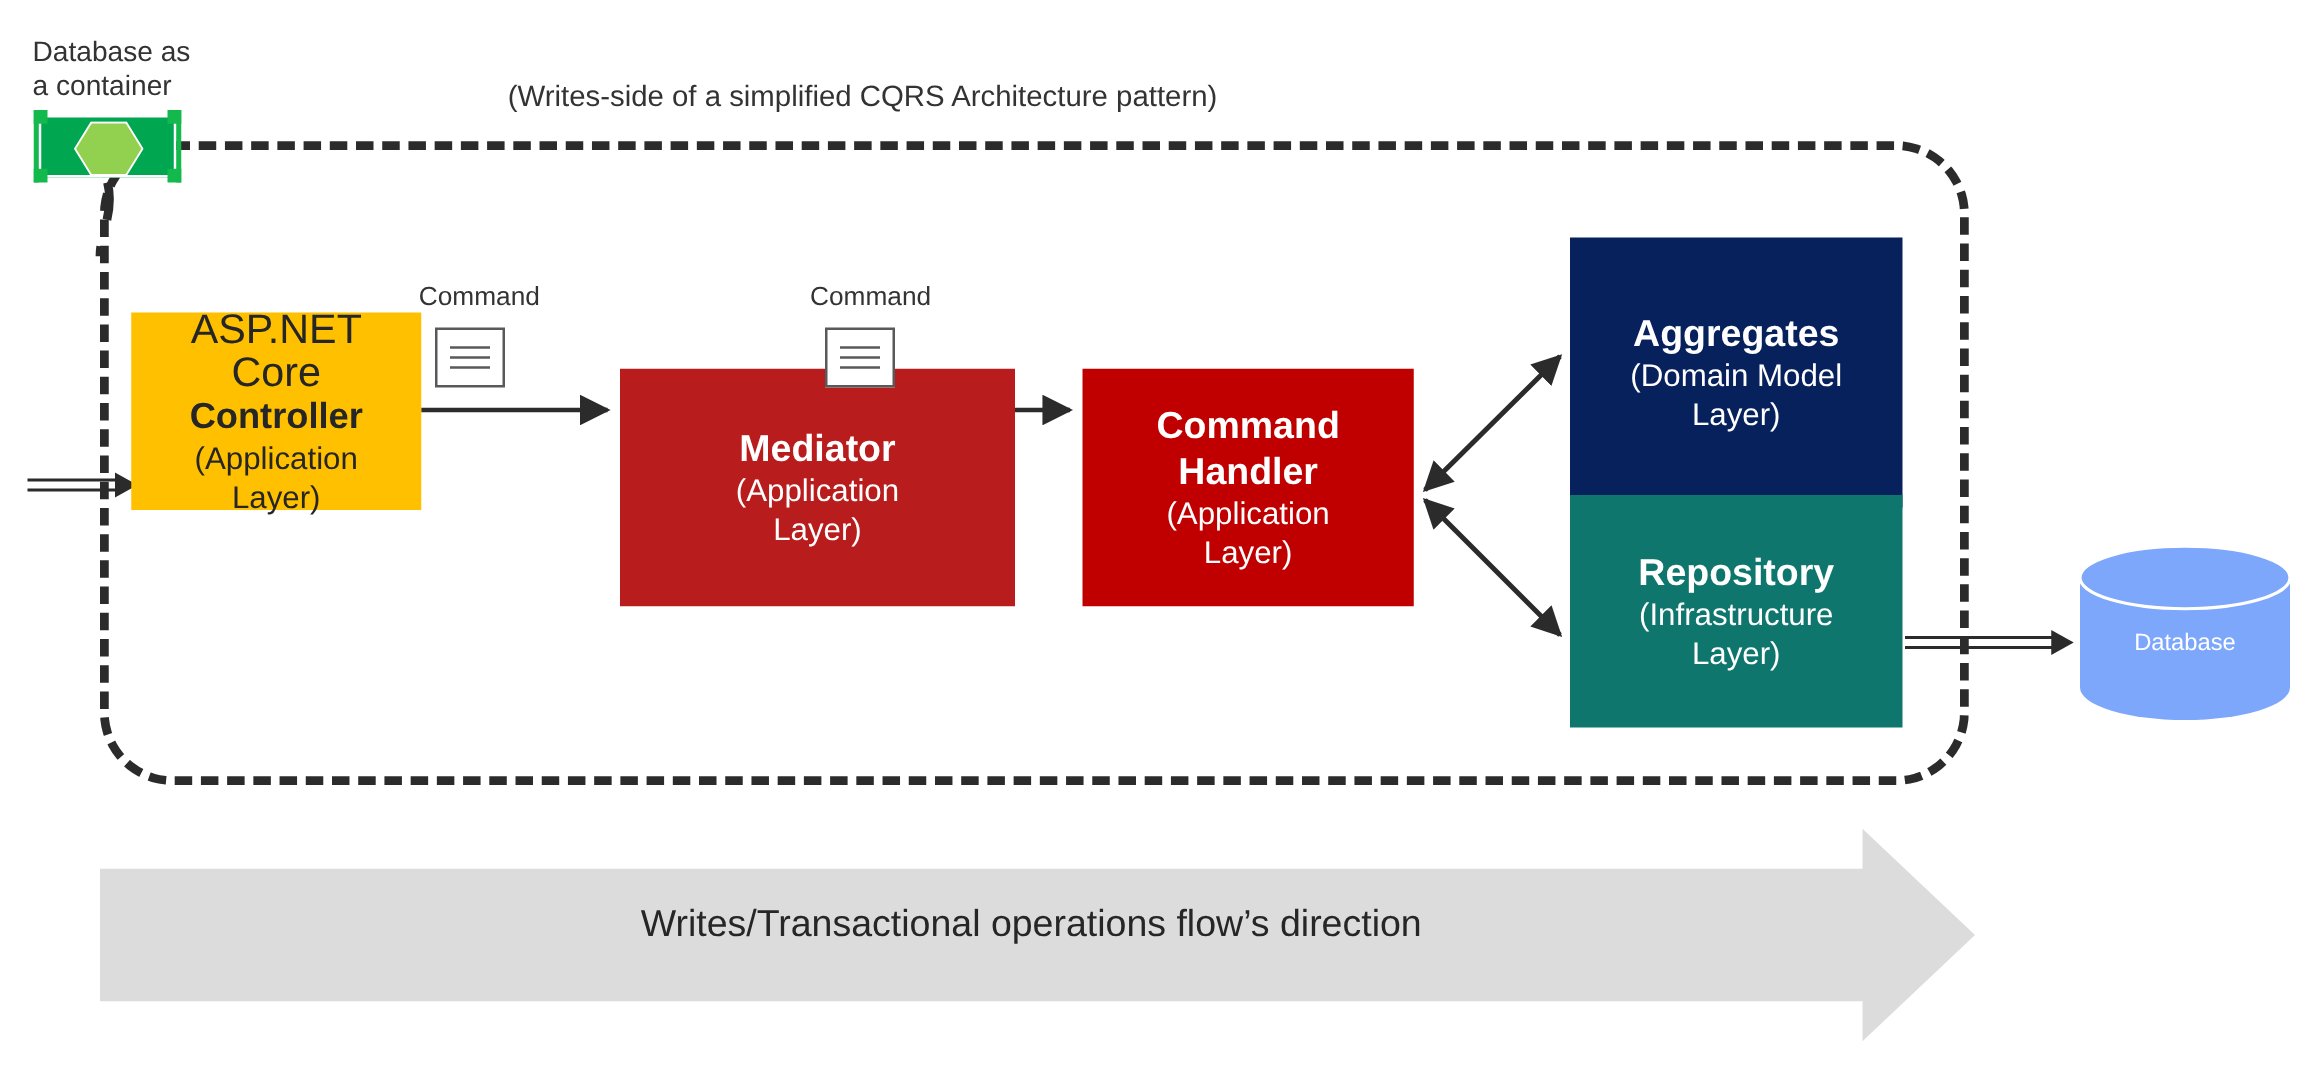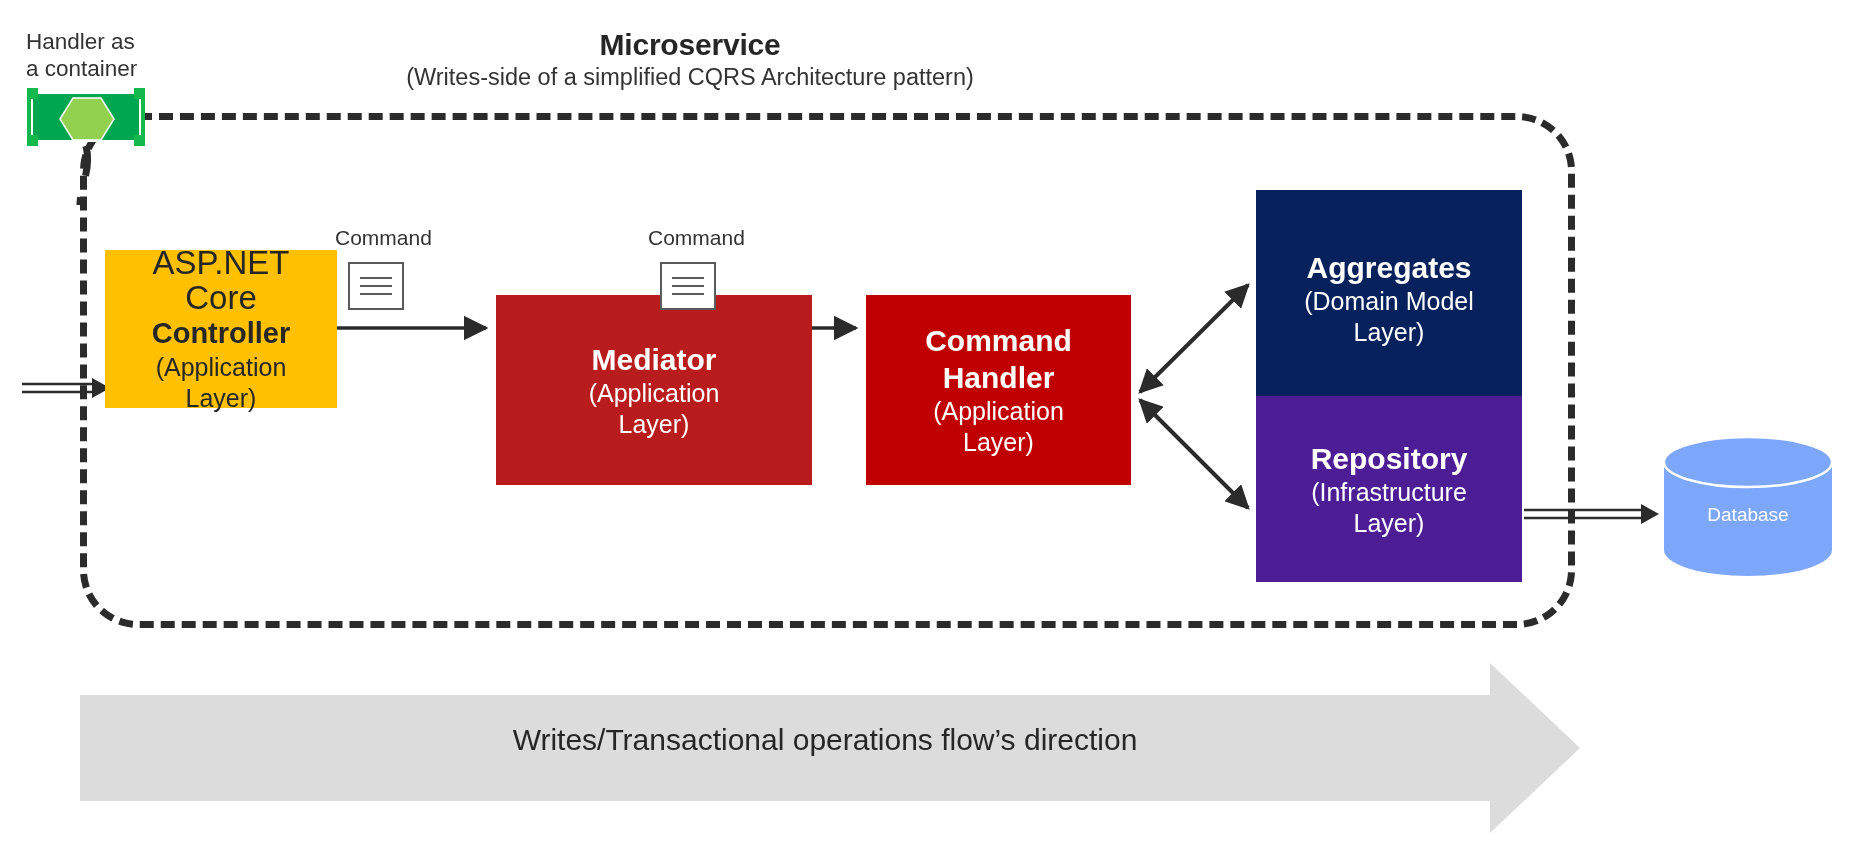--- a/index.html
+++ b/index.html
@@ -144,21 +144,21 @@
     background: #c00000;
     color: #ffffff;
   }
   #box-aggregates {
     left: 1256px; top: 190px;  width: 266px; height: 216px;
     background: #06215c;
     color: #ffffff;
   }
   #box-repository {
     left: 1256px; top: 396px;  width: 266px; height: 186px;
-    background: #4c1d95;
+    background: #0f766e;
     color: #ffffff;
   }
 
   
   .command-label {
     font-size: 21px;
     color: #333333;
     text-align: center;
   }
   #command-label-1 { left: 335px; top: 226px; width: 85px; }
@@ -233,25 +233,24 @@
 
   <div class="abs" id="flow-banner">
     <svg width="1500" height="170" viewBox="0 0 1500 170" aria-hidden="true">
       <polygon points="0,32 1410,32 1410,0 1500,85 1410,170 1410,138 0,138" fill="#dcdcdc"></polygon>
     </svg>
     <div id="flow-banner-text">Writes/Transactional operations flow’s direction</div>
   </div>
 
   <div class="abs" id="microservice-boundary"></div>
 
-  <div class="abs" id="microservice-title">Microservice</div>
   <div class="abs" id="microservice-subtitle">(Writes-side of a simplified CQRS Architecture pattern)</div>
 
   <div class="abs" id="container-label">
-    <div>Handler as</div>
+    <div>Database as</div>
     <div>a container</div>
   </div>
 
   <div class="abs" id="container-icon-wrap">
     <div id="container-icon-body"></div>
     <svg id="container-hex" viewBox="0 0 56 44" aria-hidden="true">
       <polygon points="14,1 42,1 55,22 42,43 14,43 1,22" fill="#92d050" stroke="#ffffff" stroke-width="1.5"></polygon>
     </svg>
     <span class="sel-handle sh-edge-l"></span>
     <span class="sel-handle sh-edge-r"></span>

